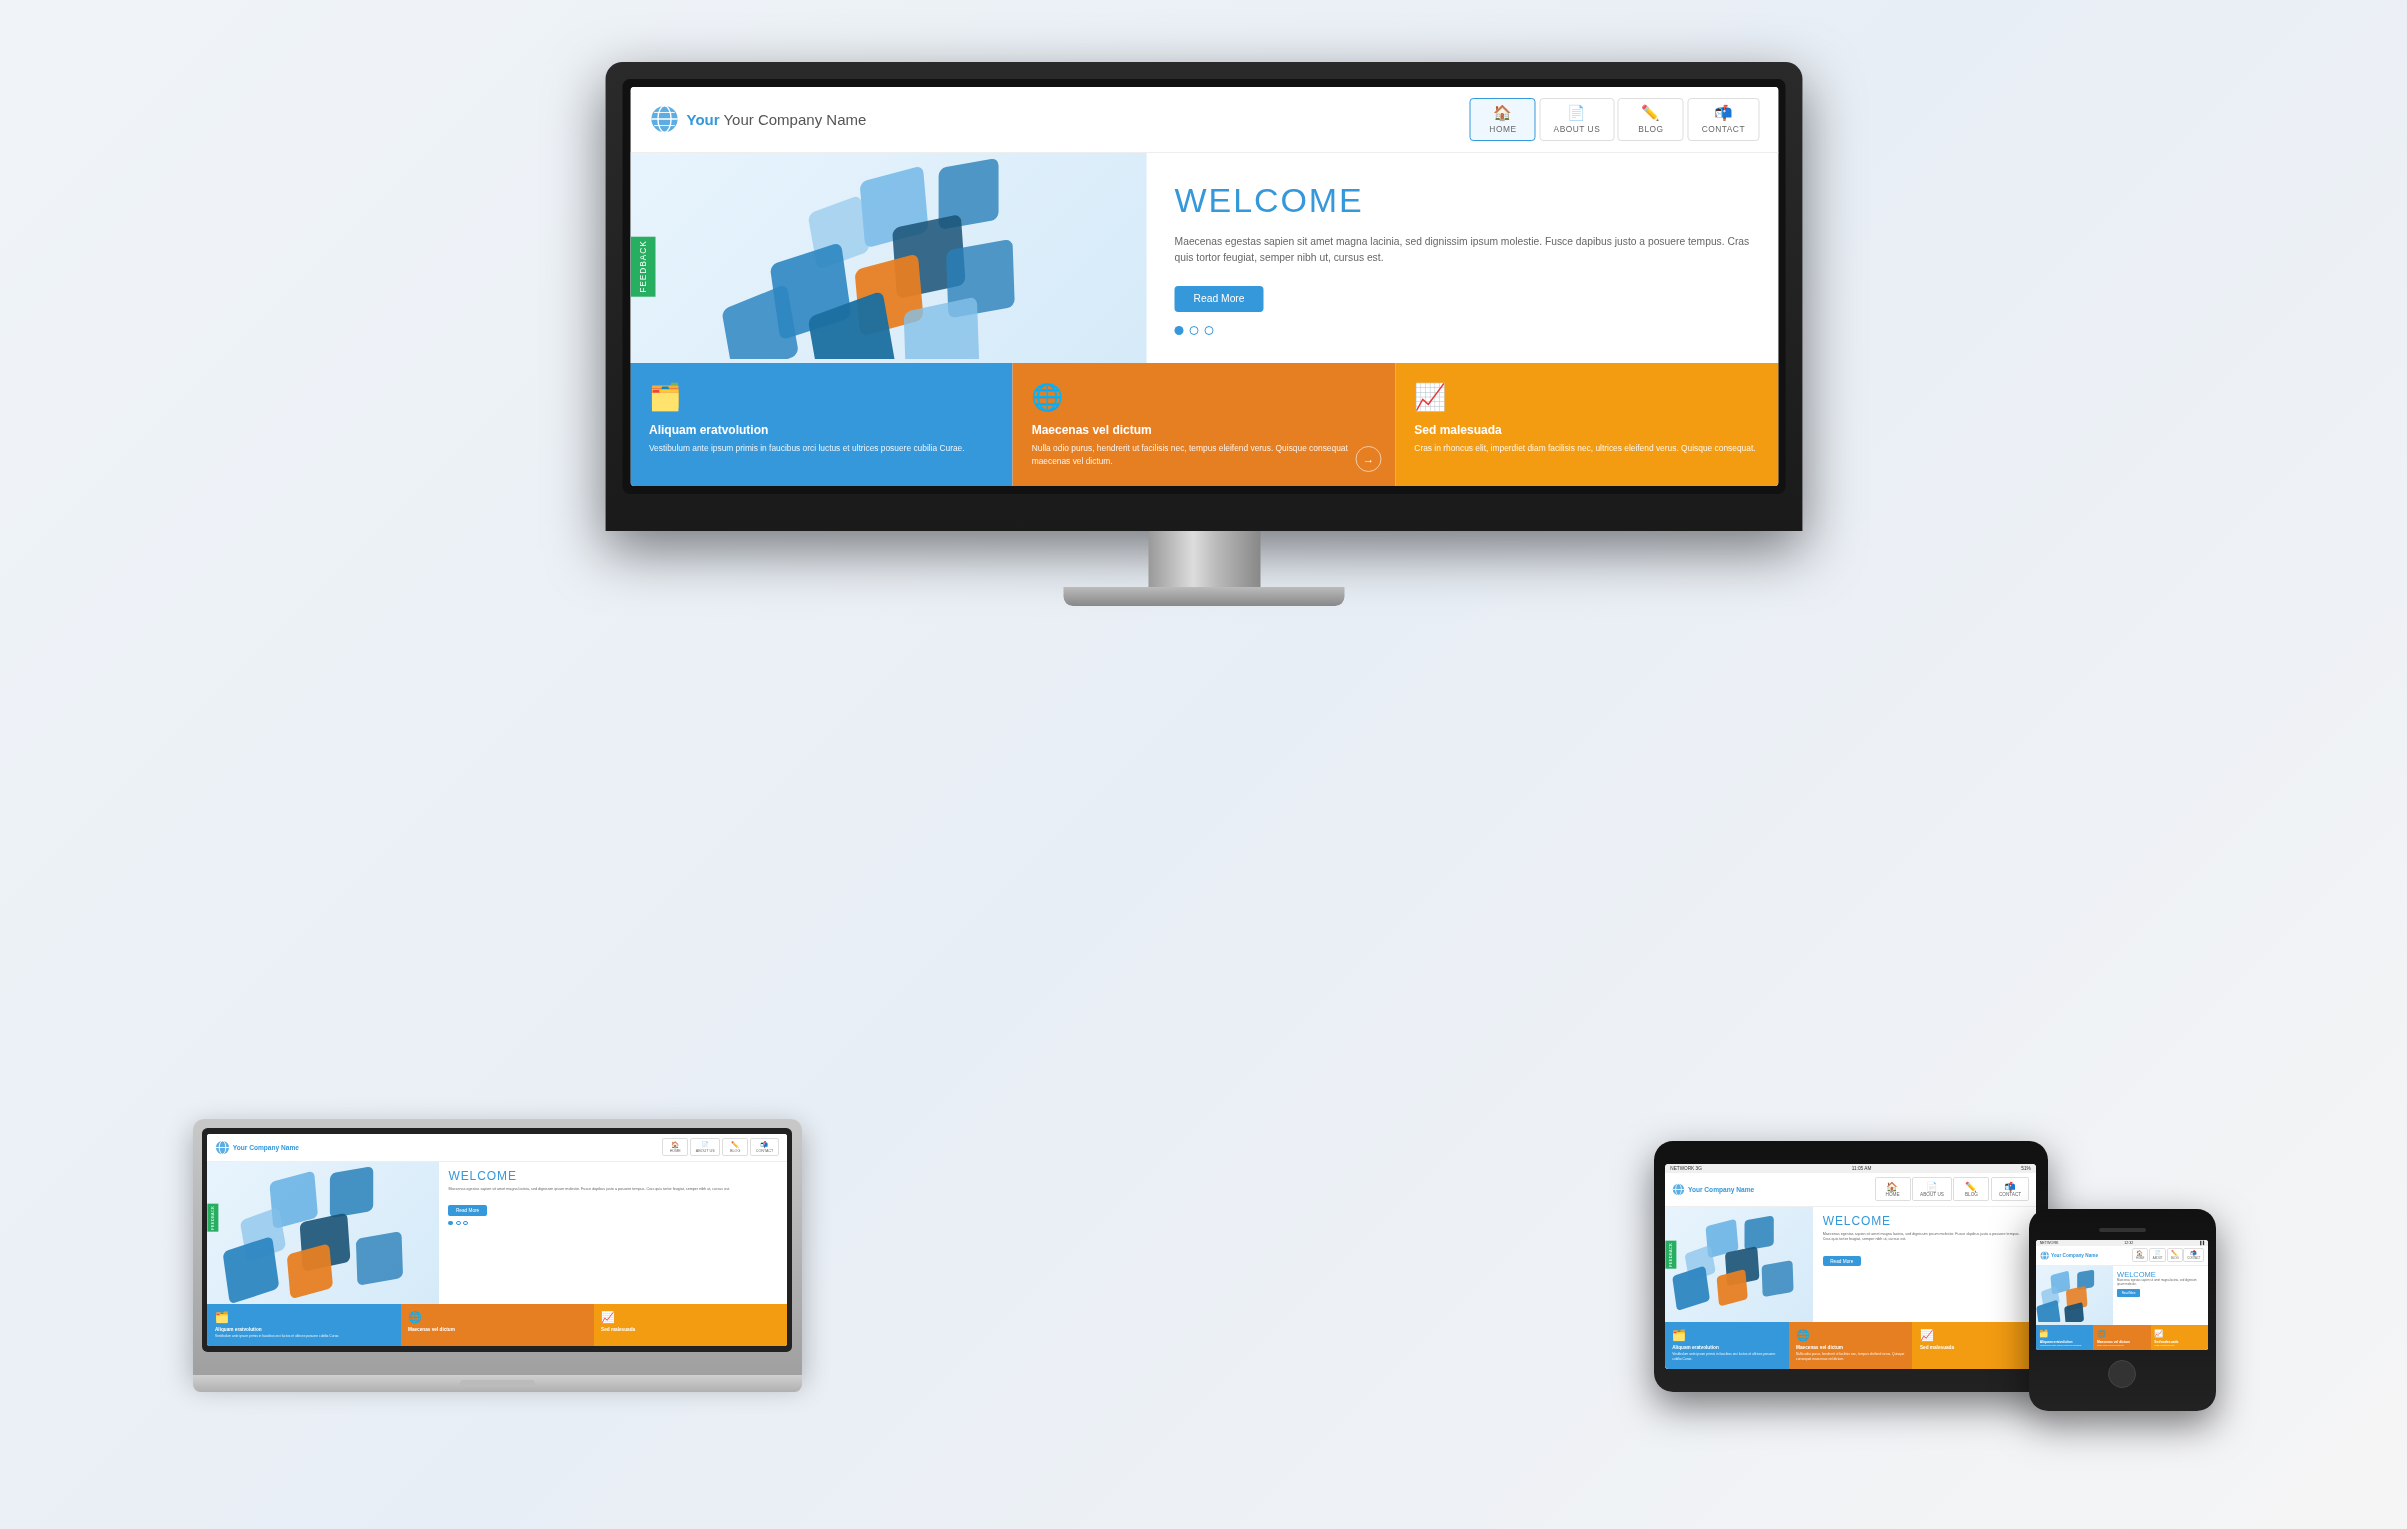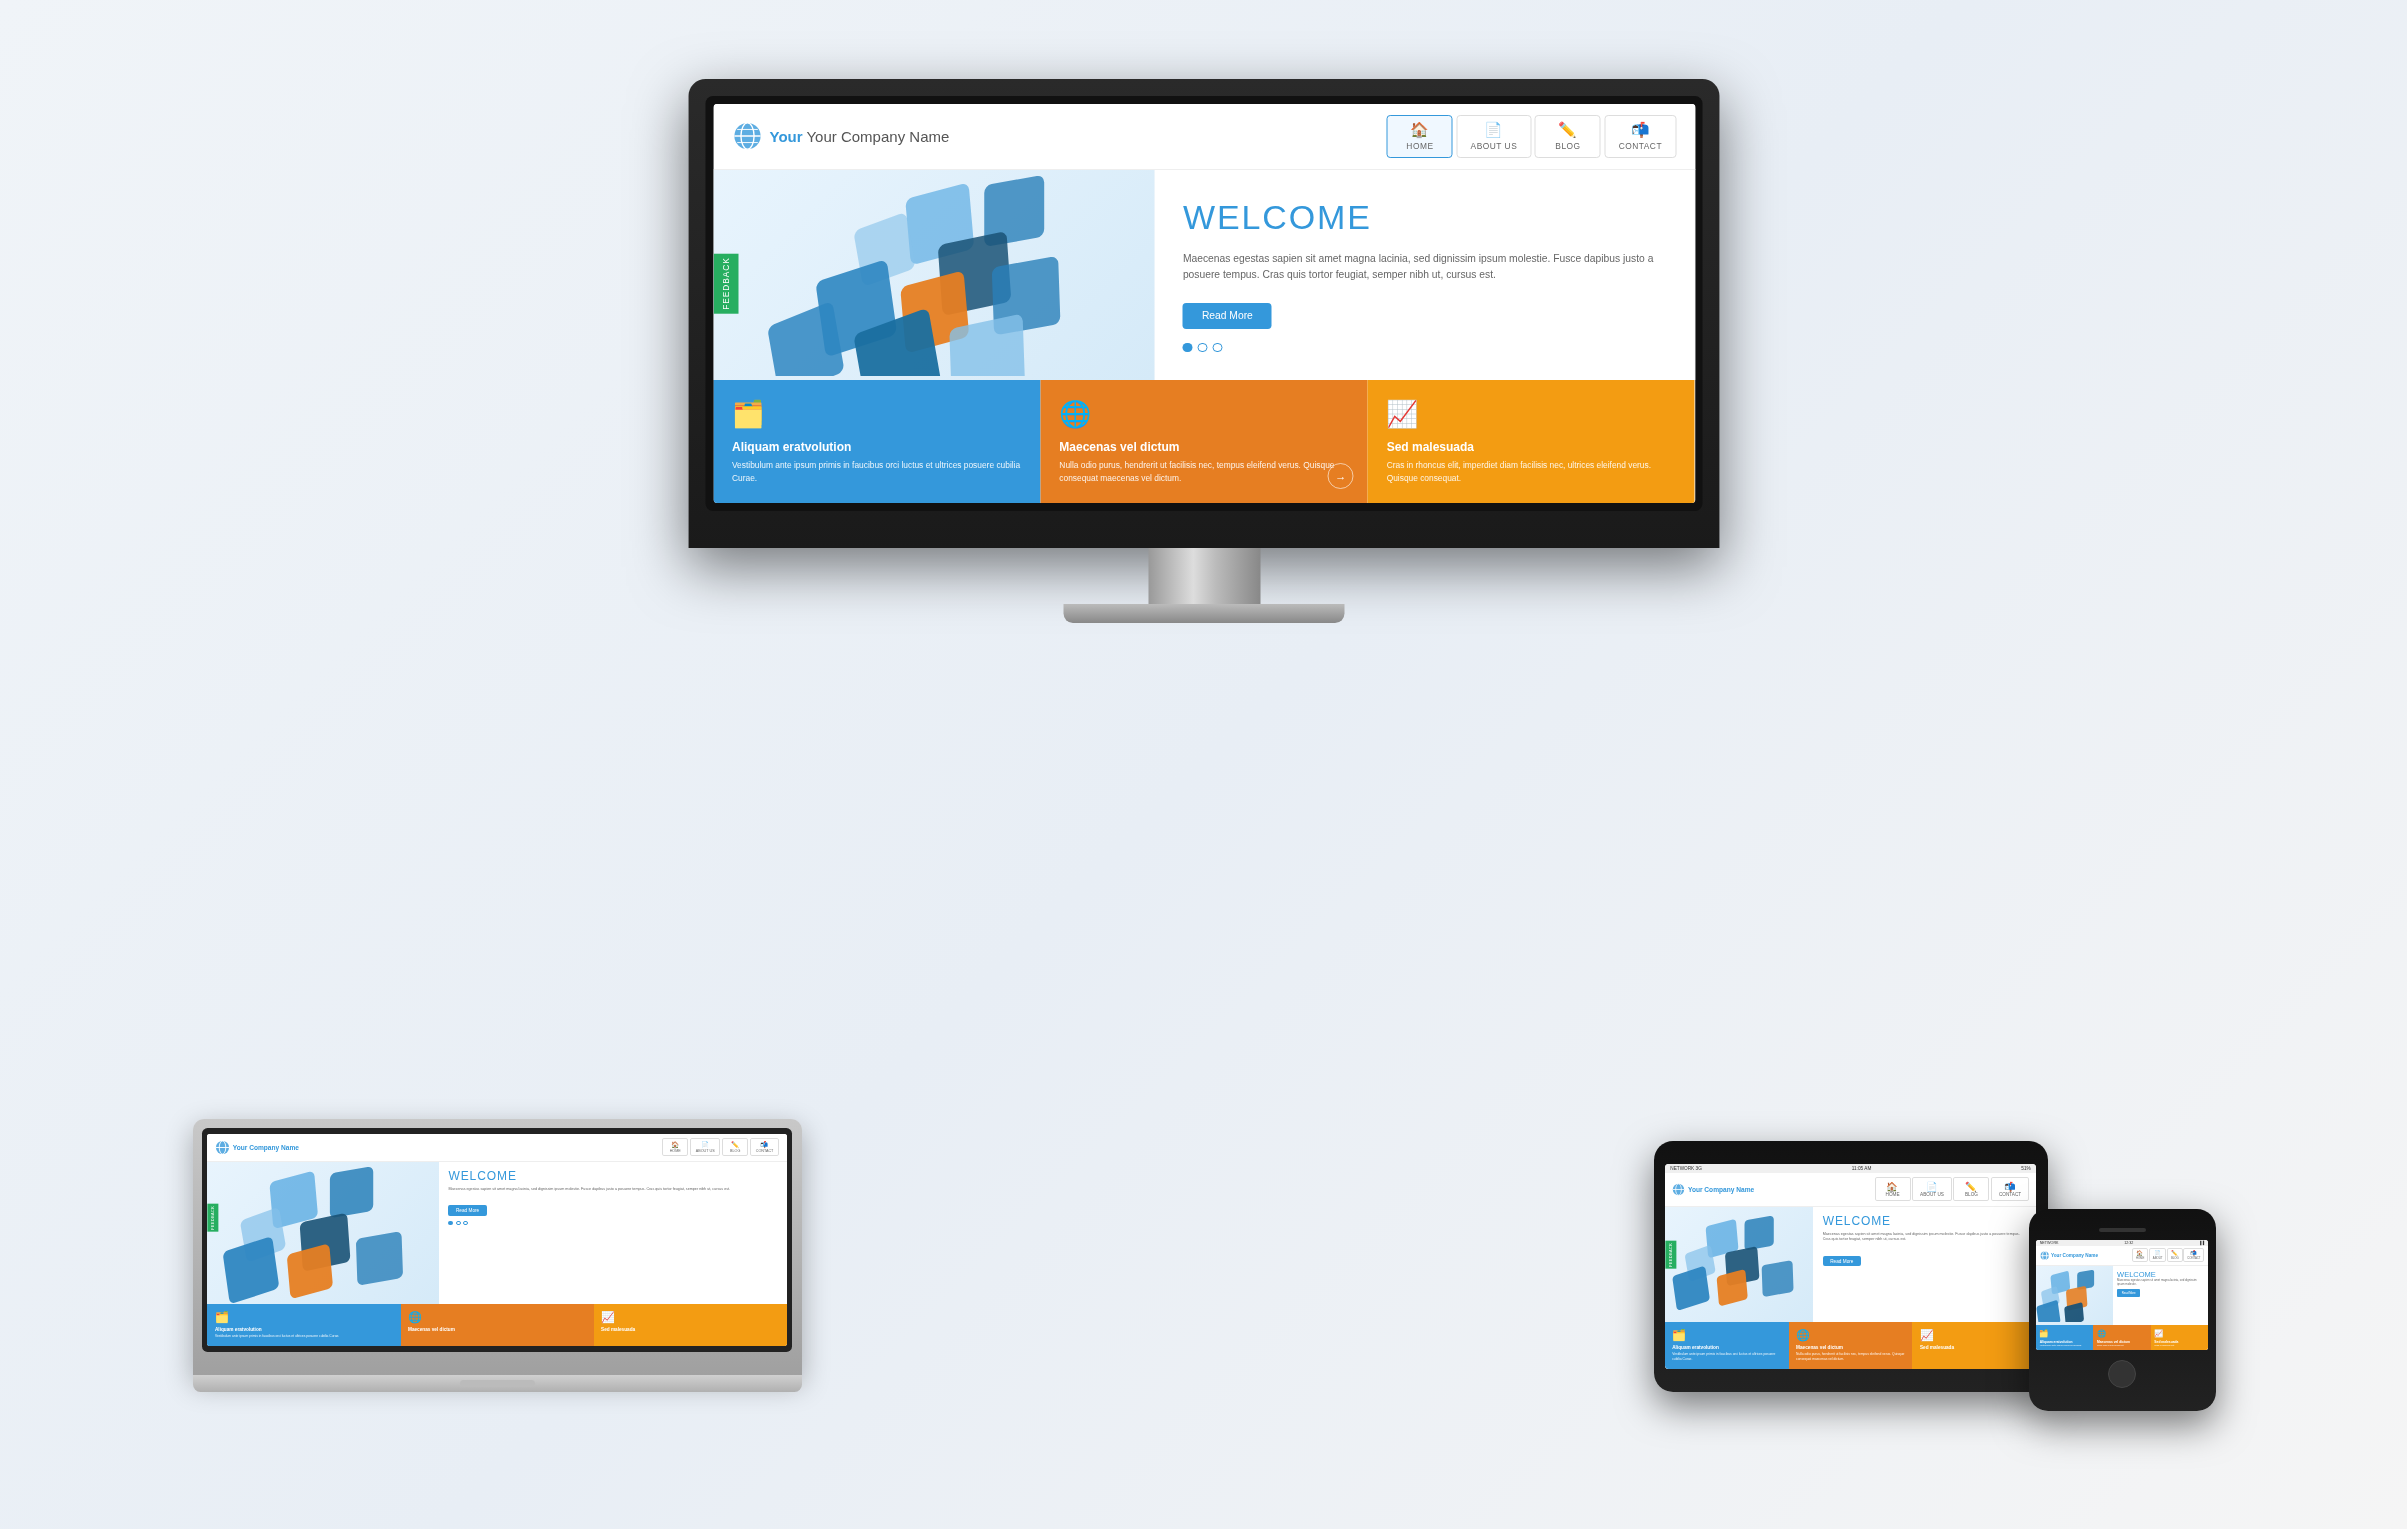--- a/index.html
+++ b/index.html
@@ -19,24 +19,24 @@
       width: 2061px;
       height: 1405px;
       display: flex;
       align-items: center;
       justify-content: center;
     }
 
     
     .monitor {
       position: absolute;
-      top: 17px;
+      top: 0;
       left: 50%;
       transform: translateX(-50%);
-      width: 1031px;
+      width: 1197px;
     }
 
     .monitor-frame {
       background: linear-gradient(180deg, #2a2a2a 0%, #1a1a1a 100%);
       border-radius: 17px 17px 0 0;
       padding: 17px 17px 37px 17px;
       box-shadow: 0 19px 56px rgba(0,0,0,0.5);
     }
 
     .monitor-bezel {

